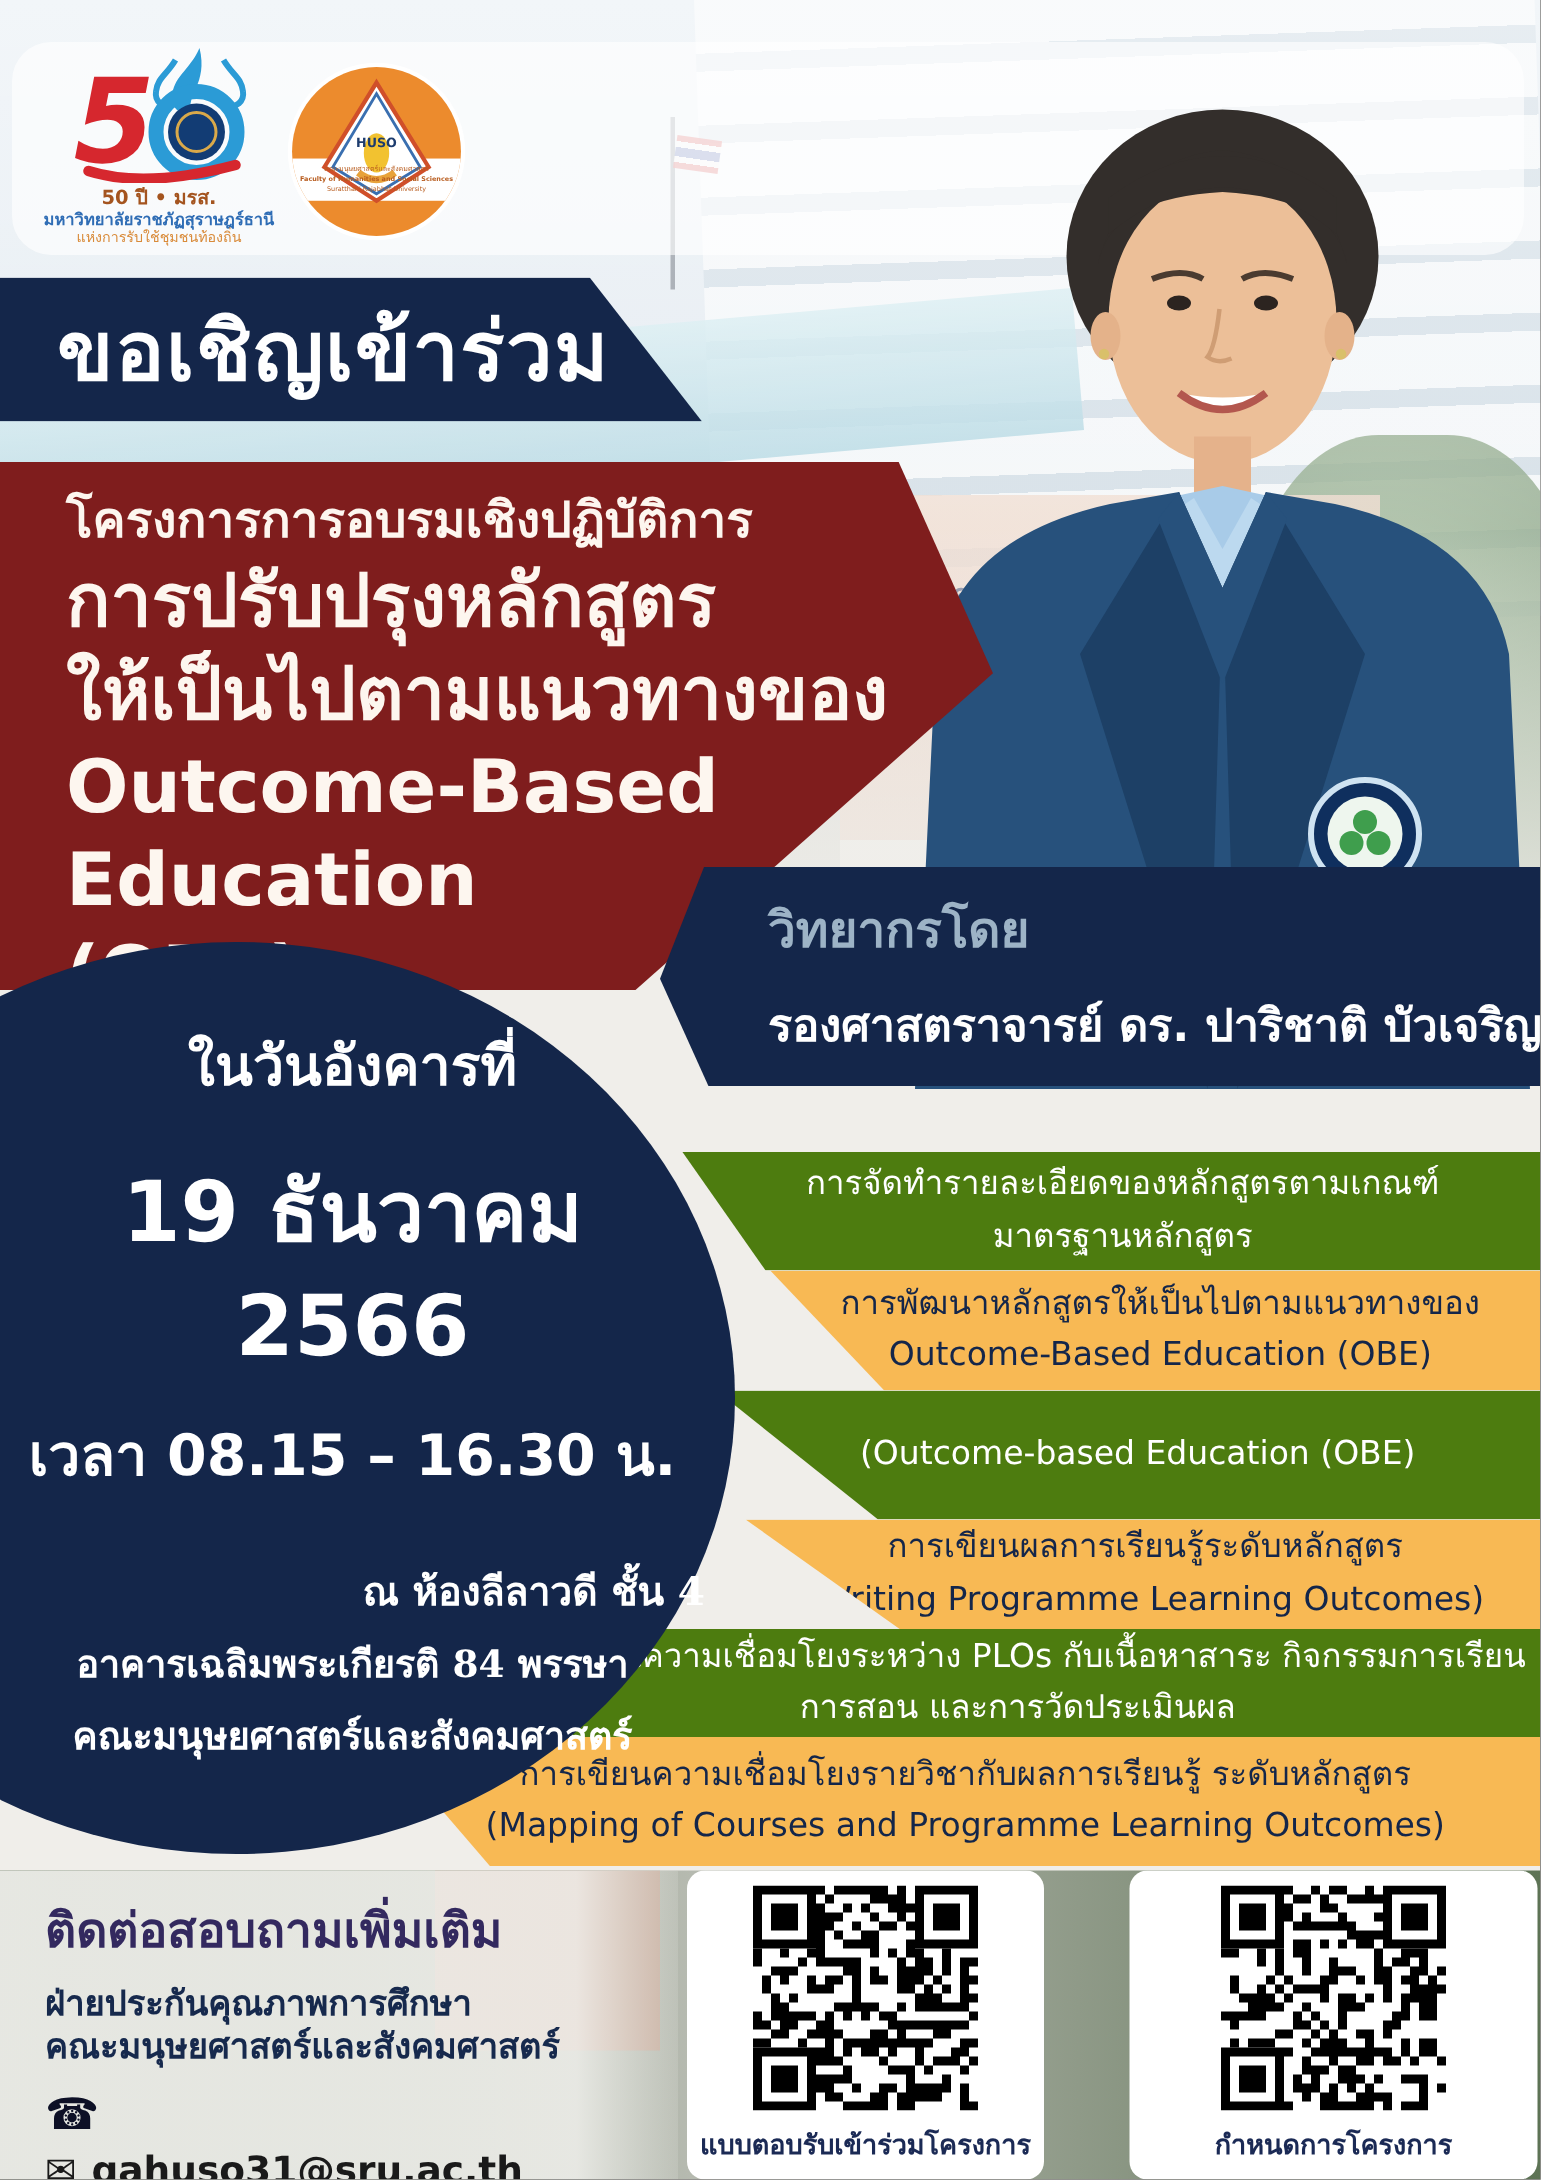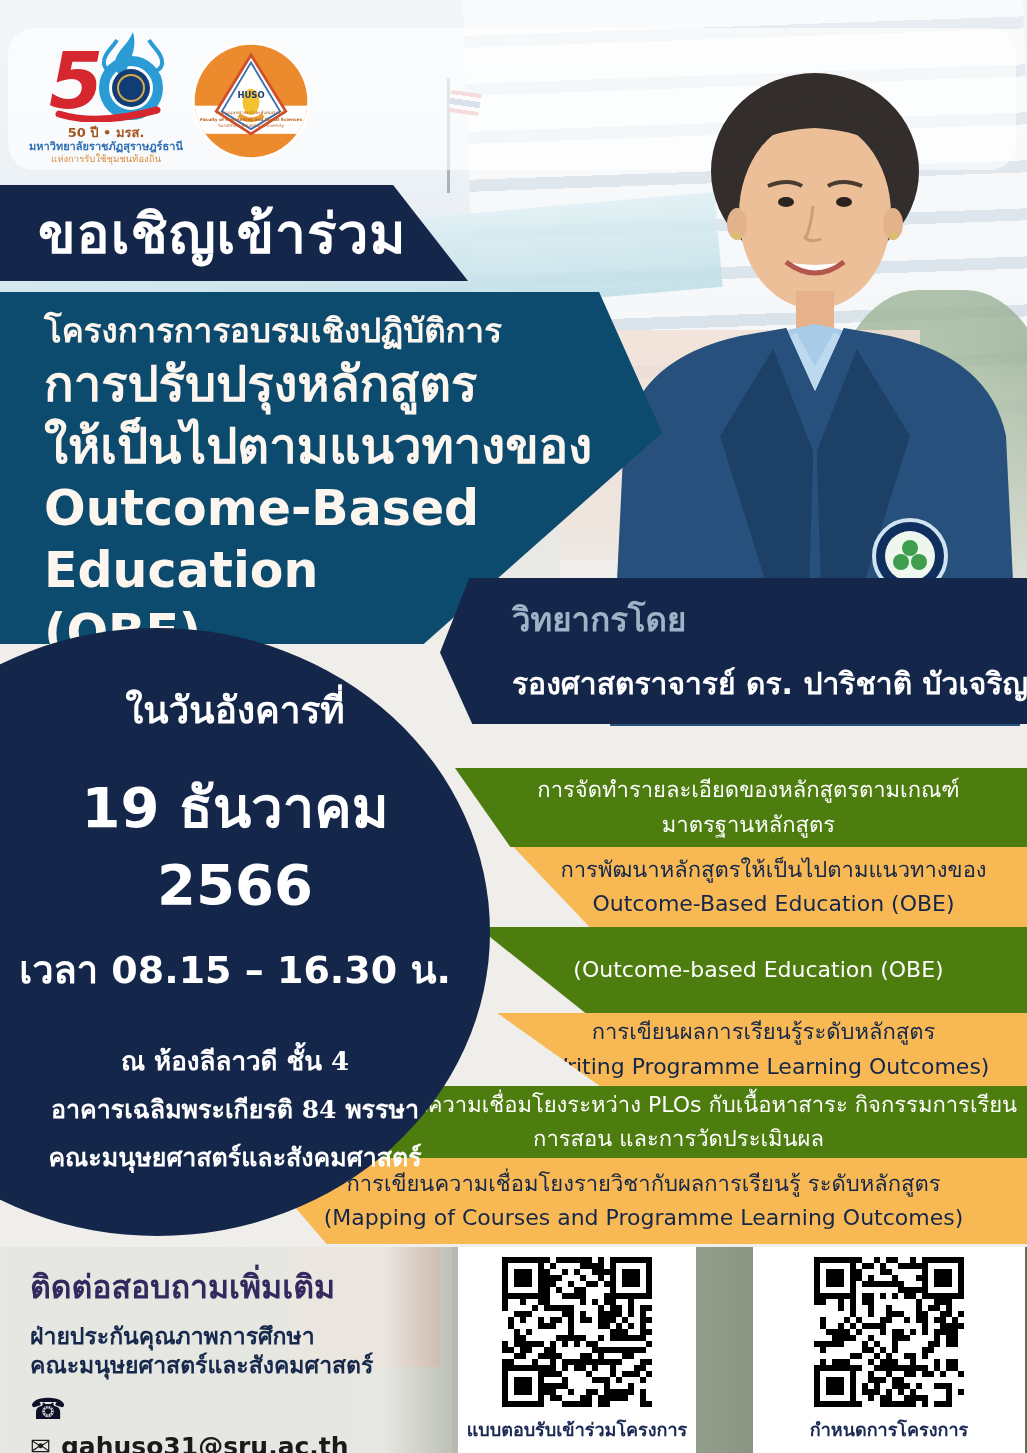--- a/index.html
+++ b/index.html
@@ -42,33 +42,33 @@
   .logo50 .t3{font-size:9.5px;color:#d98b3a;line-height:1.2;}
   .logoHuso{position:absolute;left:190px;top:40px;width:122px;height:122px;z-index:3;}
   
   .portrait{position:absolute;left:600px;top:36px;width:427px;height:690px;z-index:3;}
   
   .invite{position:absolute;left:0;top:185px;width:468px;height:96px;background:#14264a;
     clip-path:polygon(0 0,84% 0,100% 100%,0 100%);z-index:4;
     display:flex;align-items:center;padding-left:38px;box-sizing:border-box;}
   .invite span{color:#fff;font-size:55px;font-weight:800;letter-spacing:1px;}
   
-  .title-banner{position:absolute;left:0;top:292px;width:662px;height:352px;background:#0c4a6e;
+  .title-banner{position:absolute;left:0;top:308px;width:662px;height:352px;background:#7f1d1d;
     clip-path:polygon(0 0,90.5% 0,100% 40%,64% 100%,0 100%);z-index:4;
     padding:16px 0 0 44px;box-sizing:border-box;color:#fdf6ef;}
   .title-banner .sub{font-size:33px;font-weight:800;line-height:46px;}
   .title-banner .big{font-size:49px;font-weight:800;line-height:62px;}
   
   .ellipse{position:absolute;left:-175px;top:628px;width:665px;height:608px;background:#14264a;
     border-radius:50%;z-index:4;}
   .schedule{position:absolute;left:0;top:628px;width:470px;text-align:center;color:#fff;z-index:5;}
   .schedule .l1{font-size:37px;font-weight:800;margin-top:52px;}
   .schedule .date{font-size:56px;font-weight:800;margin-top:24px;}
   .schedule .time{font-size:38px;font-weight:800;margin-top:22px;}
-  .schedule .v1{font-size:26px;font-weight:bold;margin-top:40px;font-family:"DejaVu Serif","Liberation Serif",serif;}
+  .schedule .v1{font-size:26px;font-weight:bold;margin-top:40px;font-family:"DejaVu Serif","Liberation Serif",serif;text-align:right;}
   .schedule .v2,.schedule .v3{font-size:25px;font-weight:bold;margin-top:8px;font-family:"DejaVu Serif","Liberation Serif",serif;}
   
   .speaker{position:absolute;left:440px;top:578px;width:587px;height:146px;background:#14264a;
     clip-path:polygon(5% 0,100% 0,100% 100%,5.5% 100%,0 51%);z-index:6;
     padding:15px 12px 0 72px;box-sizing:border-box;}
   .speaker .lbl{font-size:33px;font-weight:800;color:#9db3c6;}
   .speaker .name{font-size:30px;font-weight:800;color:#fff;margin-top:14px;white-space:nowrap;}
   
   .row{position:absolute;left:0;width:1027px;z-index:4;display:flex;flex-direction:column;
     justify-content:center;text-align:center;box-sizing:border-box;}
@@ -87,21 +87,21 @@
   .bottom .bldg2{position:absolute;left:290px;top:0;width:150px;height:120px;background:#c9a18e;opacity:.7;}
   .bottom .overlay{position:absolute;left:0;top:0;width:452px;height:206px;
     background:linear-gradient(90deg,rgba(246,245,242,.88) 0%,rgba(246,245,242,.8) 85%,rgba(246,245,242,.15) 100%);}
   .contact{position:absolute;left:30px;top:14px;width:420px;}
   .contact .head{font-size:32px;font-weight:800;color:#33295f;}
   .contact .d1,.contact .d2{font-size:23px;font-weight:800;color:#16294d;line-height:1.25;}
   .contact .d1{margin-top:10px;}
   .contact .phone-row{margin-top:12px;font-size:29px;font-weight:800;color:#0d1026;display:flex;align-items:center;gap:10px;}
   .contact .mail-row{margin-top:6px;font-size:25px;font-weight:bold;color:#1a1a1a;display:flex;align-items:center;gap:10px;}
   .glyph{font-family:"DejaVu Sans",sans-serif;}
-  .qr-card{position:absolute;top:0;height:206px;background:#fff;text-align:center;}
+  .qr-card{position:absolute;top:0;height:206px;background:#fff;text-align:center;border-radius:12px;}
   .qr-card.c1{left:458px;width:238px;}
   .qr-card.c2{left:753px;width:272px;}
   .qr-card svg{margin-top:10px;}
   .qr-cap{font-size:18px;font-weight:800;color:#1b2a55;margin-top:4px;}
 </style>
 </head>
 <body>
 
 <div class="poster">
 

